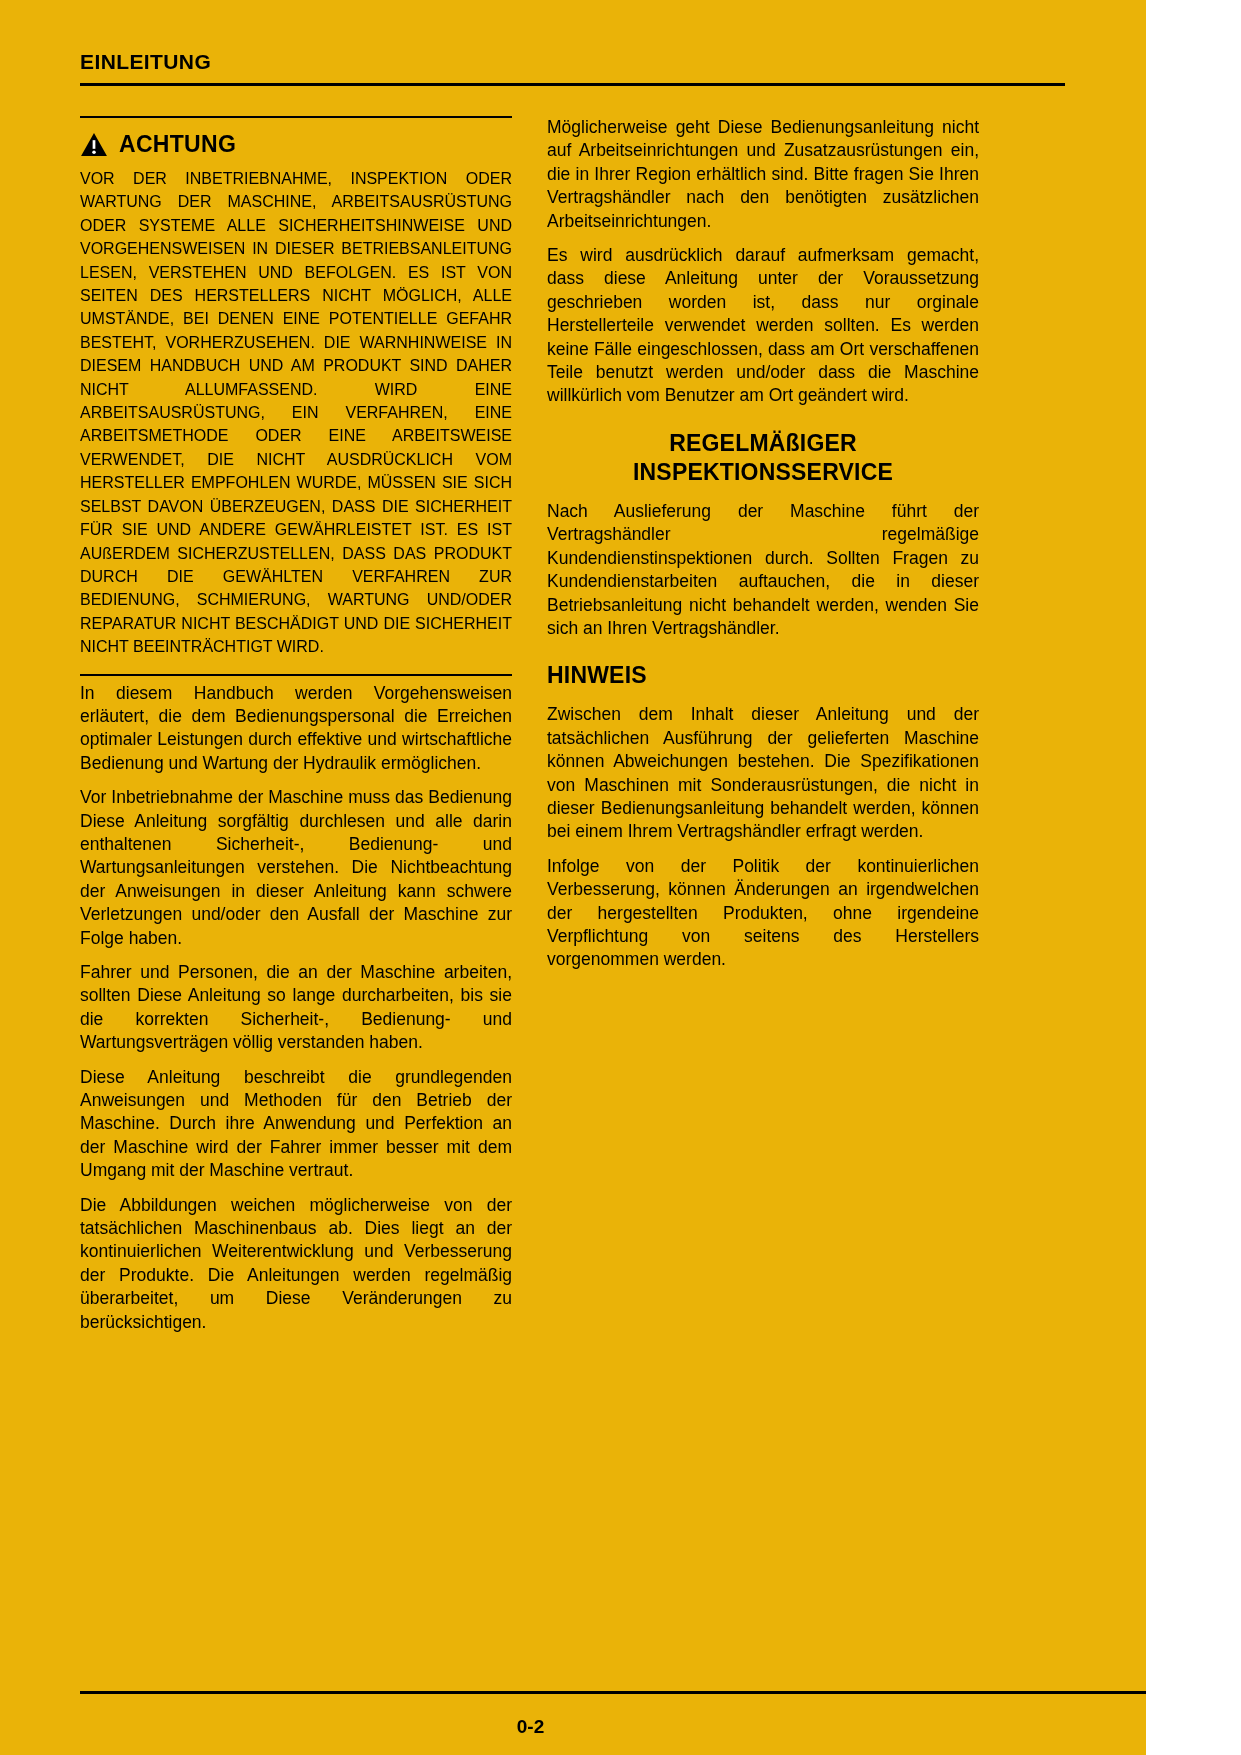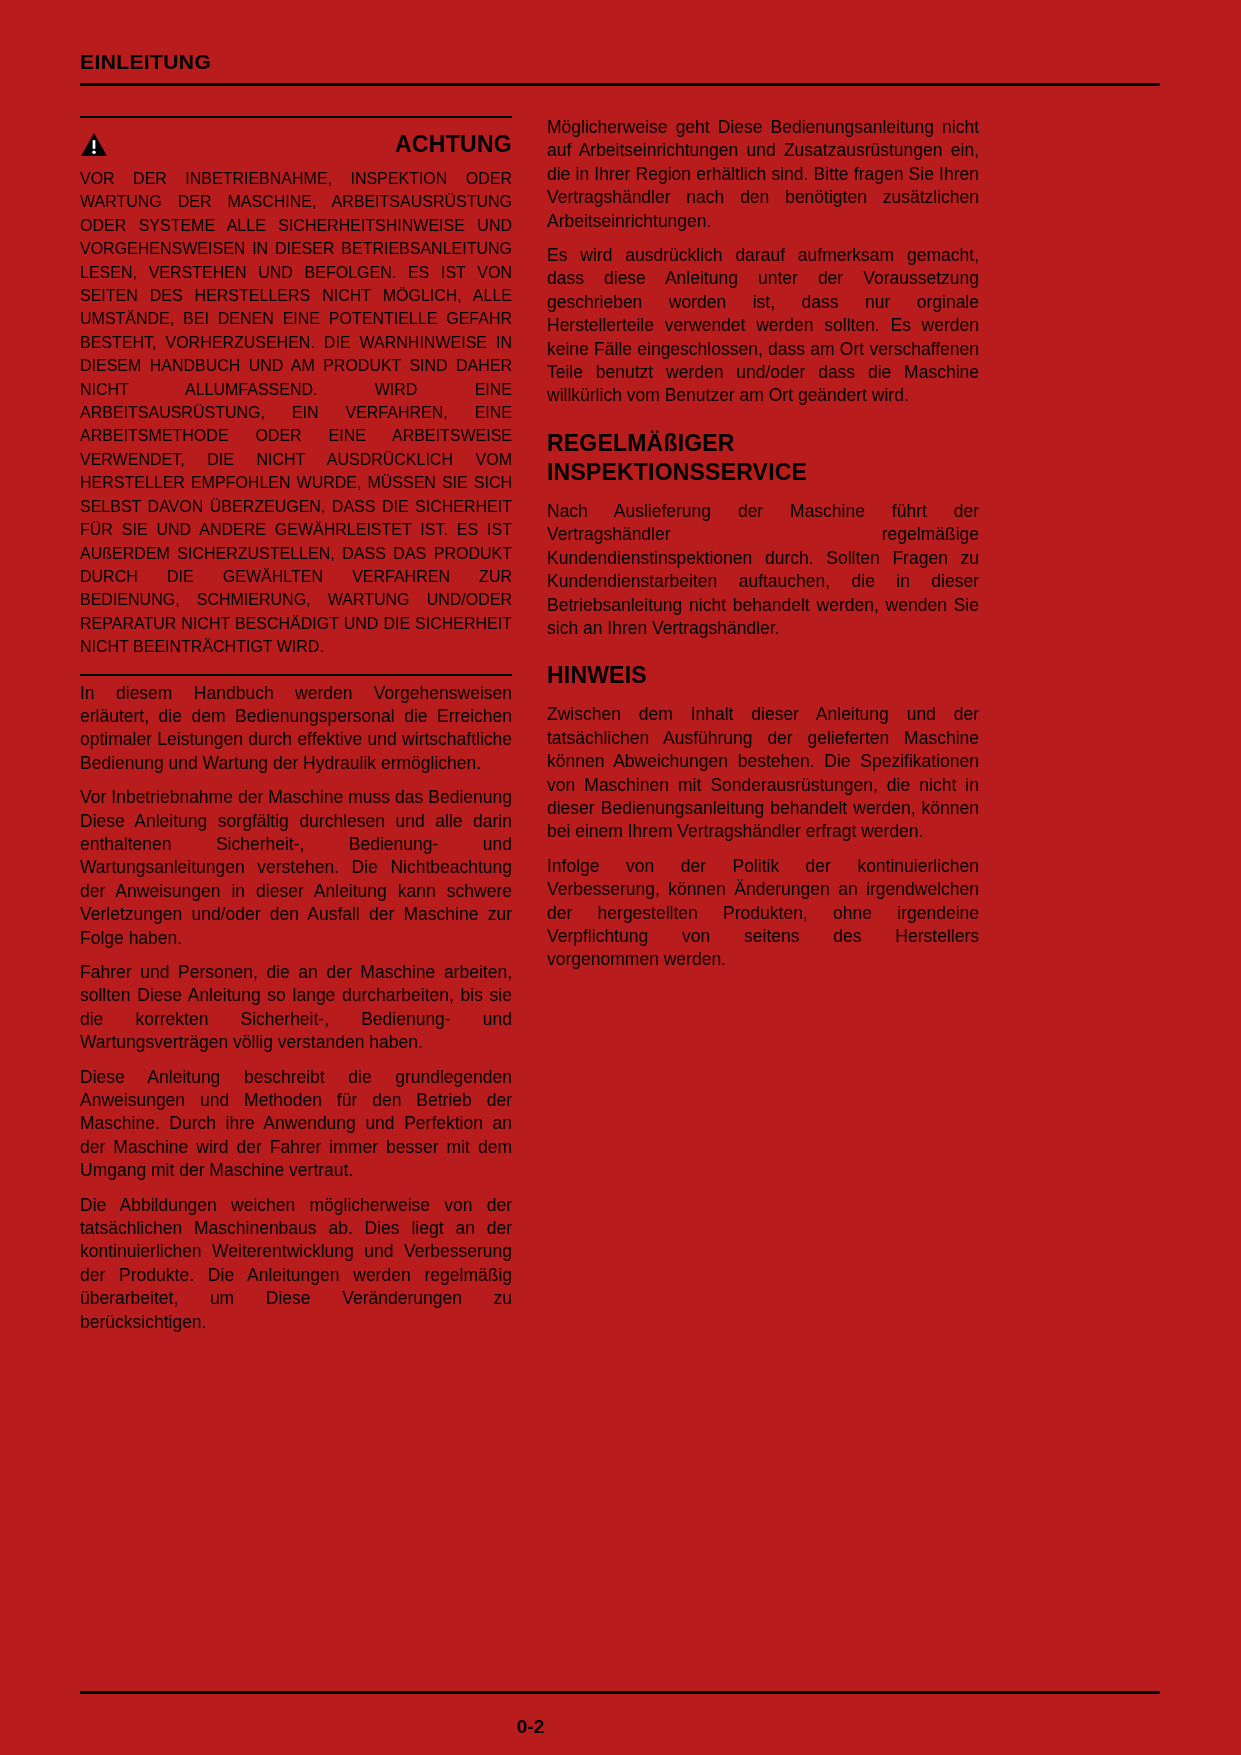--- a/index.html
+++ b/index.html
@@ -4,54 +4,54 @@
 <style>
   * { margin: 0; padding: 0; box-sizing: border-box; }
   html, body { background: #ffffff; }
   body {
     width: 1241px;
     height: 1755px;
     font-family: "Liberation Sans", sans-serif;
     color: #000000;
     position: relative;
   }
-  .page { position: relative; width: 1241px; height: 1755px; overflow: hidden; background: #b91c1c; }
+  .page { position: relative; width: 1146px; height: 1755px; overflow: hidden; background: #eab308; }
   .content { padding: 50px 81px 0 80px; }
 
   .header-title { font-size: 21px; font-weight: bold; letter-spacing: 0.4px; }
   .header-rule { border: none; border-top: 3px solid #000; margin-top: 9px; }
 
   .columns { display: flex; gap: 35px; margin-top: 30px; }
   .col { width: 432px; flex: 0 0 432px; }
 
   .warning-box {
     border-top: 2px solid #000;
     border-bottom: 2px solid #000;
     padding: 13px 0 15px 0;
     margin-bottom: 6px;
   }
-  .warning-head { display: flex; align-items: center; gap: 11px; margin-bottom: 9px; justify-content: space-between; }
+  .warning-head { display: flex; align-items: center; gap: 11px; margin-bottom: 9px; }
   .warning-title { font-size: 23px; font-weight: bold; letter-spacing: 0.3px; }
   .warning-icon { display: inline-flex; width: 28px; height: 25px; }
   .warning-body {
     font-size: 16px;
     line-height: 23.4px;
     font-weight: normal;
     text-align: justify;
     hyphens: auto; -webkit-hyphens: auto;
   }
 
   .section-title {
     font-size: 23px;
     font-weight: bold;
     margin: 21px 0 13px 0;
     line-height: 29px;
     letter-spacing: 0.2px;
   }
-  .prewrap { white-space: pre-line; }
+  .prewrap { white-space: pre-line; text-align: center; }
 
   .para {
     font-size: 17.5px;
     line-height: 23.4px;
     text-align: justify;
     margin-bottom: 11px;
     hyphens: auto; -webkit-hyphens: auto;
   }
 
   .footer {

